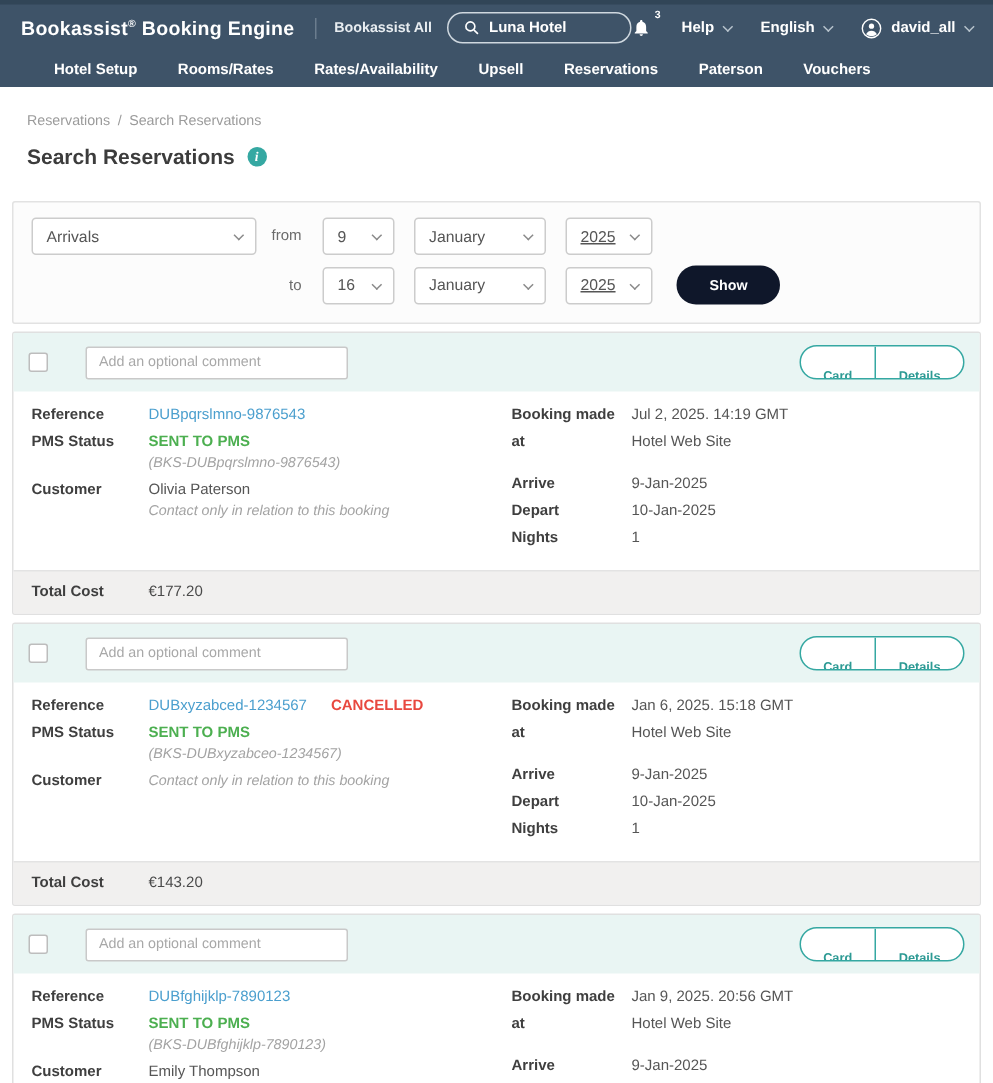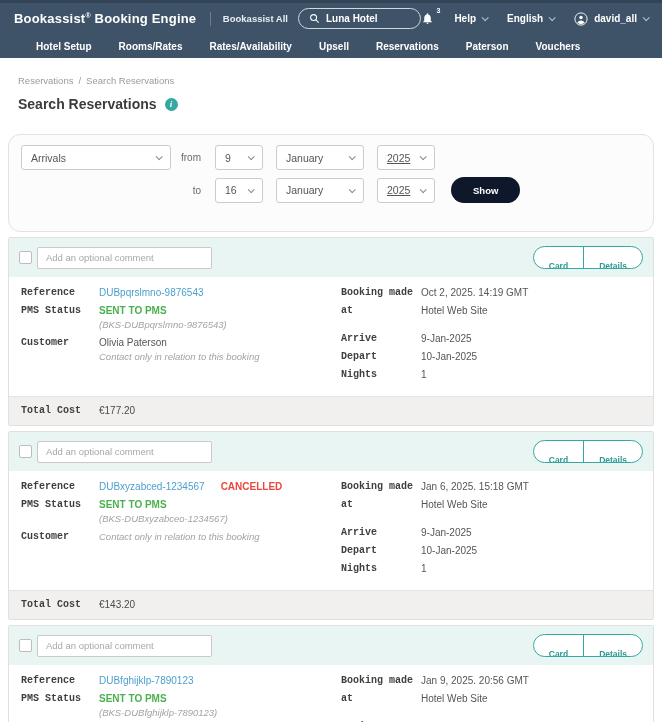--- a/index.html
+++ b/index.html
@@ -45,21 +45,21 @@
   .page-title { font-size: 14px; font-weight: bold; color: #3c3c3c; }
   .info-icon {
     width: 13px; height: 13px; border-radius: 50%; background: #35a8a2;
     color: #fff; font-size: 9px; font-weight: bold; font-style: italic;
     display: flex; align-items: center; justify-content: center; cursor: pointer;
     font-family: "Liberation Serif", serif;
   }
   
   .filter-card {
     margin: 22px 8px 0 8px; background: #fcfcfc;
-    border: 1px solid #e2e2e2; border-radius: 12px; padding: 10px 12px 28px 12px;
+    border: 1px solid #e2e2e2; border-radius: 2px; padding: 10px 12px 12px 12px;
   }
   .filter-row { display: flex; align-items: center; margin-top: 0; }
   .filter-row + .filter-row { margin-top: 7px; }
   .sel {
     background: #fff; border: 1px solid #cccccc; border-radius: 3px; height: 25px;
     display: flex; align-items: center; justify-content: space-between;
     padding: 0 9px; font-size: 10.5px; color: #555; cursor: pointer;
   }
   .sel .chev { color: #8a8a8a; }
   .sel-type { width: 150px; }
@@ -76,39 +76,39 @@
   }
   
   .res-card { margin: 5px 8px 0 8px; border: 1px solid #e0e0e0; border-radius: 2px; background: #fff; }
   .res-card:first-of-type { margin-top: 14px; }
   .card-head { background: #e9f5f3; padding: 8px 10px; display: flex; align-items: center; }
   .cb {
     appearance: none; -webkit-appearance: none; width: 13px; height: 13px;
     border: 1px solid #bdbdbd; border-radius: 2px; background: #fff; cursor: pointer; flex: none;
   }
   .comment-input {
-    margin-left: 5px; width: 175px; height: 22px; border: 1px solid #c9c9c9; border-radius: 2px;
+    margin-left: 25px; width: 175px; height: 22px; border: 1px solid #c9c9c9; border-radius: 2px;
     font-size: 9.5px; padding: 0 8px; color: #555; background: #fff;
     font-family: "Liberation Sans", sans-serif;
   }
   .comment-input::placeholder { color: #a8a8a8; }
   .seg-group {
     margin-left: auto; display: flex; align-items: stretch; height: 23px;
     border: 1px solid #35a8a2; border-radius: 13px; overflow: hidden; background: #fff;
   }
   .seg-btn {
     border: none; background: none; color: #2d9a94; font-size: 8.5px; font-weight: bold;
     padding: 14px 15px; cursor: pointer; font-family: "Liberation Sans", sans-serif;
   }
   .seg-btn + .seg-btn { border-left: 1px solid #35a8a2; }
   .card-body { display: flex; padding: 9px 12px 10px 12px; }
   .col-left { flex: 1 1 auto; }
   .col-right { width: 300px; flex: none; }
   .frow { display: flex; align-items: flex-start; margin-bottom: 4px; }
-  .flabel { font-size: 10px; font-weight: bold; color: #3f3f3f; flex: none; line-height: 14px; font-family: Liberation Mono, monospace; }
+  .flabel { font-size: 10px; font-weight: bold; color: #3f3f3f; flex: none; line-height: 14px; }
   .col-left .flabel { width: 78px; }
   .col-right .flabel { width: 80px; }
   .fval { font-size: 10px; color: #555; line-height: 14px; }
   .ref-link { color: #4b9fce; cursor: pointer; text-decoration: none; }
   .cancelled { color: #e8483f; font-weight: bold; margin-left: 16px; }
   .status-green { color: #4caf50; font-weight: bold; }
   .muted { color: #a3a3a3; font-style: italic; font-size: 9.5px; }
   .gap-row { height: 10px; }
   .card-foot {
     background: #f1f0ef; border-top: 1px solid #e3e3e3;
@@ -254,21 +254,21 @@
         <div class="flabel">Customer</div>
         <div class="fval">
           <div>Olivia Paterson</div>
           <div class="muted">Contact only in relation to this booking</div>
         </div>
       </div>
     </div>
     <div class="col-right">
       <div class="frow">
         <div class="flabel">Booking made</div>
-        <div class="fval">Oct 2, 2025. 14:19 GMT</div>
+        <div class="fval">Jul 2, 2025. 14:19 GMT</div>
       </div>
       <div class="frow">
         <div class="flabel">at</div>
         <div class="fval">Hotel Web Site</div>
       </div>
       <div class="gap-row"></div>
       <div class="frow">
         <div class="flabel">Arrive</div>
         <div class="fval">9-Jan-2025</div>
       </div>

